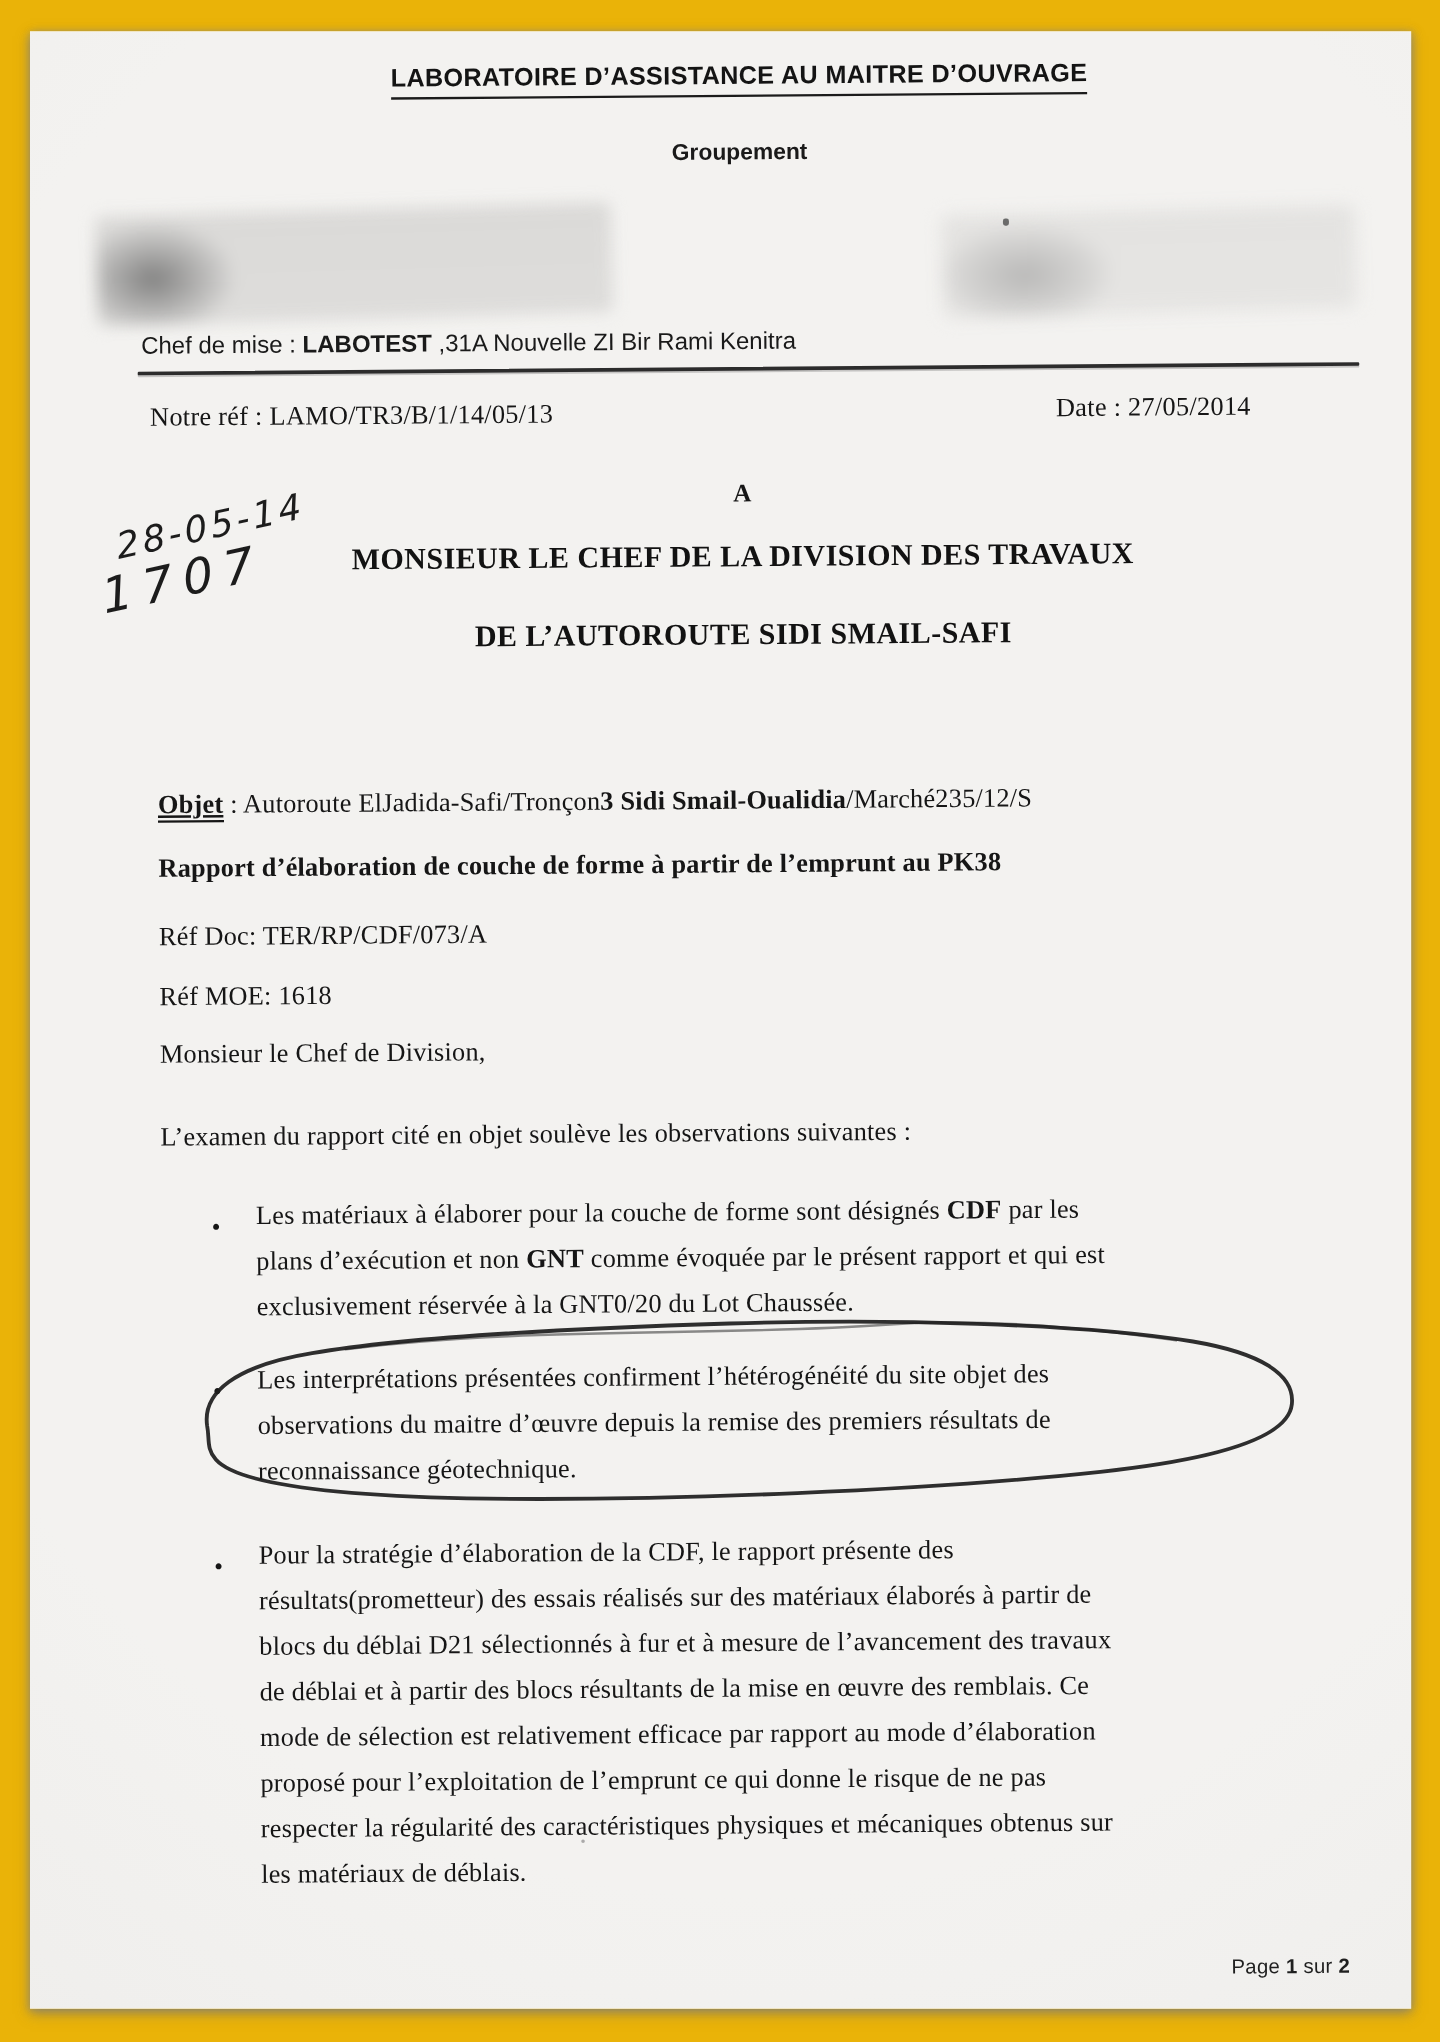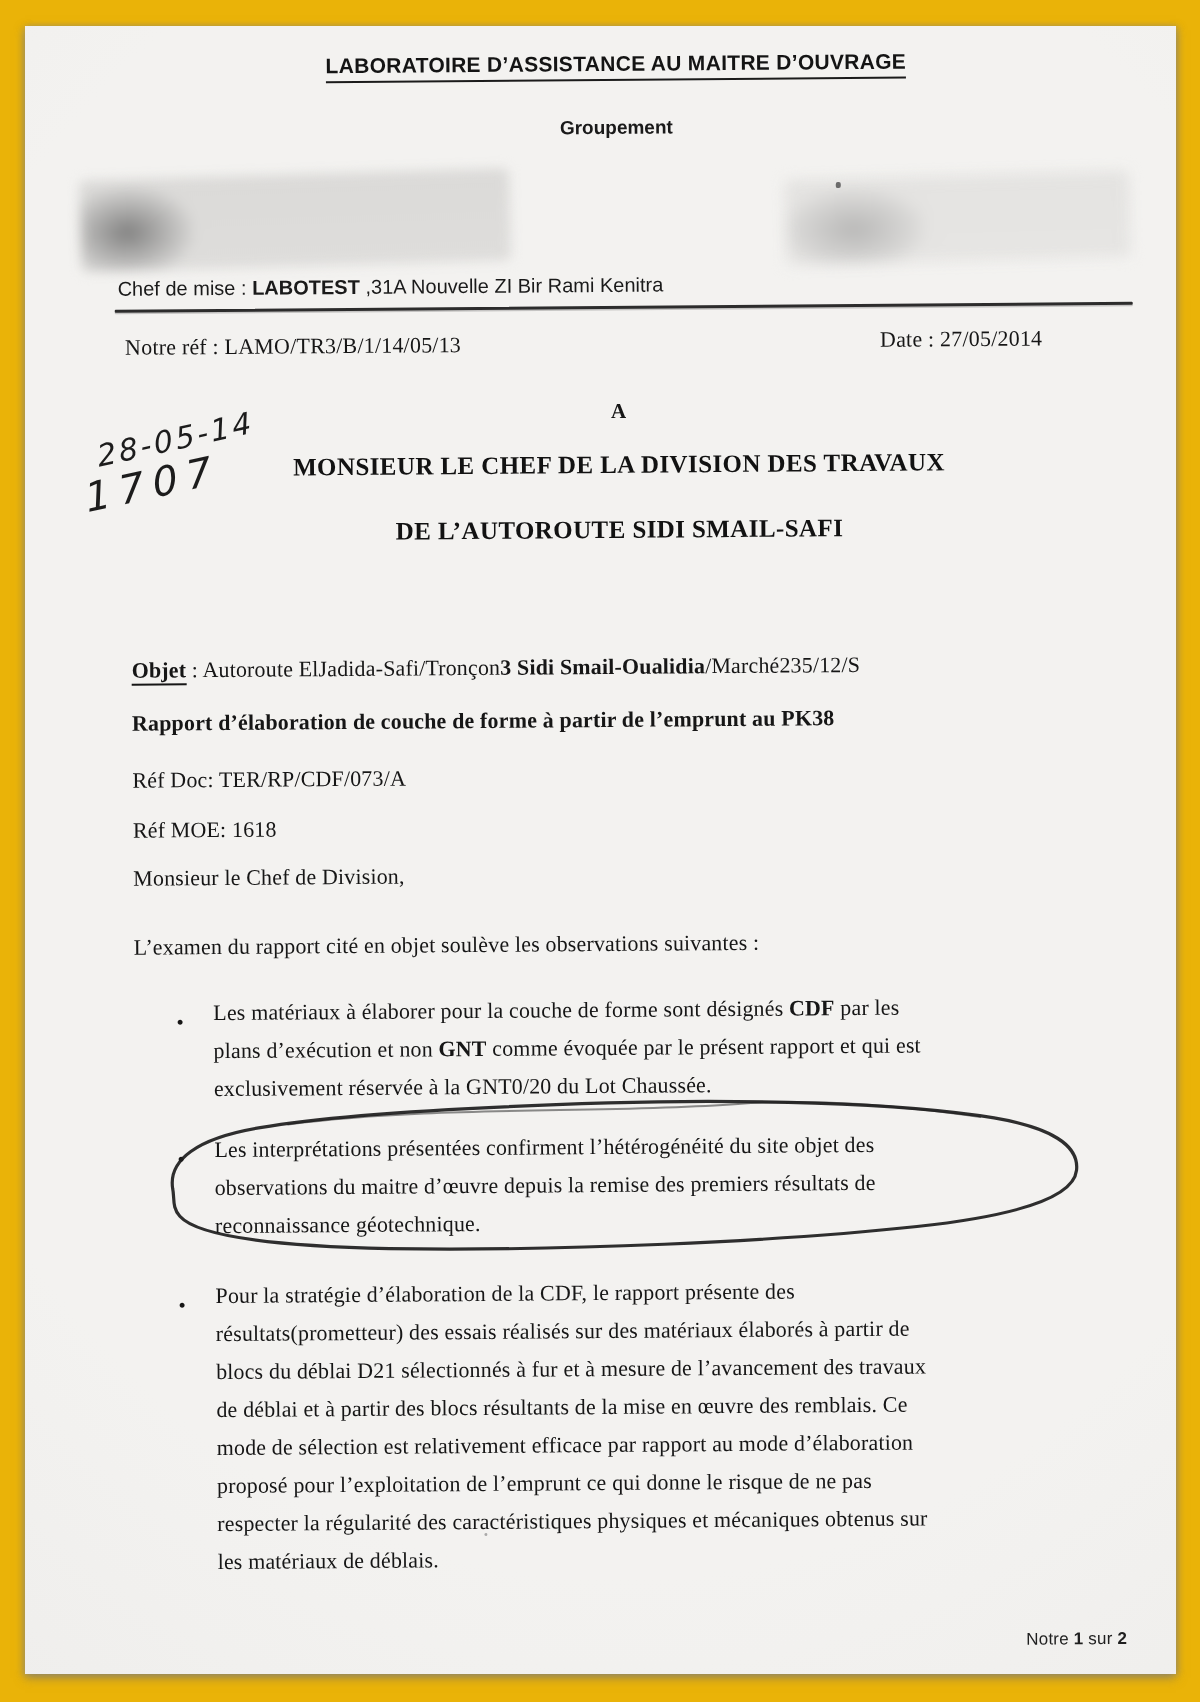--- a/index.html
+++ b/index.html
@@ -32,21 +32,21 @@
   .date{left:884px;top:329px;}
   .to-a{top:399px;font-size:21px;font-weight:bold;}
   .to-line{font-size:25px;font-weight:bold;letter-spacing:.4px;color:#121212;}
   .to-1{top:451px;}
   .to-2{top:516px;}
   .handwriting{left:84px;top:420px;transform:rotate(-12deg) skewX(-4deg);
      font-family:"DejaVu Sans",sans-serif;font-style:italic;color:#1c1c1c;}
   .hw-date{font-size:30px;letter-spacing:3px;margin-left:18px;}
   .hw-num{font-size:40px;letter-spacing:9px;margin-top:-2px;}
   .para{font-size:22px;letter-spacing:.15px;white-space:nowrap;}
-  .objet-label{font-weight:bold;border-bottom:2.5px solid #161616;padding-bottom:1px;}
+  .objet-label{font-weight:bold;border-bottom:2.5px solid #161616;padding-bottom:1px;text-decoration:underline;}
   .bold-seg{font-weight:bold;}
   .rapport{font-weight:bold;}
   .bullet{line-height:38px;}
   .bullet .bl{white-space:nowrap;}
   .dot{position:absolute;left:-37px;top:0px;font-size:21px;}
   .circle-svg{left:136px;top:1087px;width:952px;height:174px;pointer-events:none;}
   .footer{left:1020px;top:1633px;font-size:17px;color:#1f1f1f;letter-spacing:.2px;}
   .footer b{font-weight:bold;}
   .speck2{position:absolute;left:479px;top:1532px;width:3px;height:3px;background:#8a8a8a;border-radius:50%;opacity:.7;}
 </style>
@@ -115,16 +115,16 @@
       <div class="bl">blocs du déblai D21 sélectionnés à fur et à mesure de l’avancement des travaux</div>
       <div class="bl">de déblai et à partir des blocs résultants de la mise en œuvre des remblais. Ce</div>
       <div class="bl">mode de sélection est relativement efficace par rapport au mode d’élaboration</div>
       <div class="bl">proposé pour l’exploitation de l’emprunt ce qui donne le risque de ne pas</div>
       <div class="bl">respecter la régularité des caractéristiques physiques et mécaniques obtenus sur</div>
       <div class="bl">les matériaux de déblais.</div>
     </div>
 
     <div class="speck2"></div>
 
-    <div class="abs footer sans"><span>Notre </span><b>1</b><span> sur </span><b>2</b></div>
+    <div class="abs footer sans"><span>Page </span><b>1</b><span> sur </span><b>2</b></div>
 
   </div>
 </div>
 
 </body></html>

